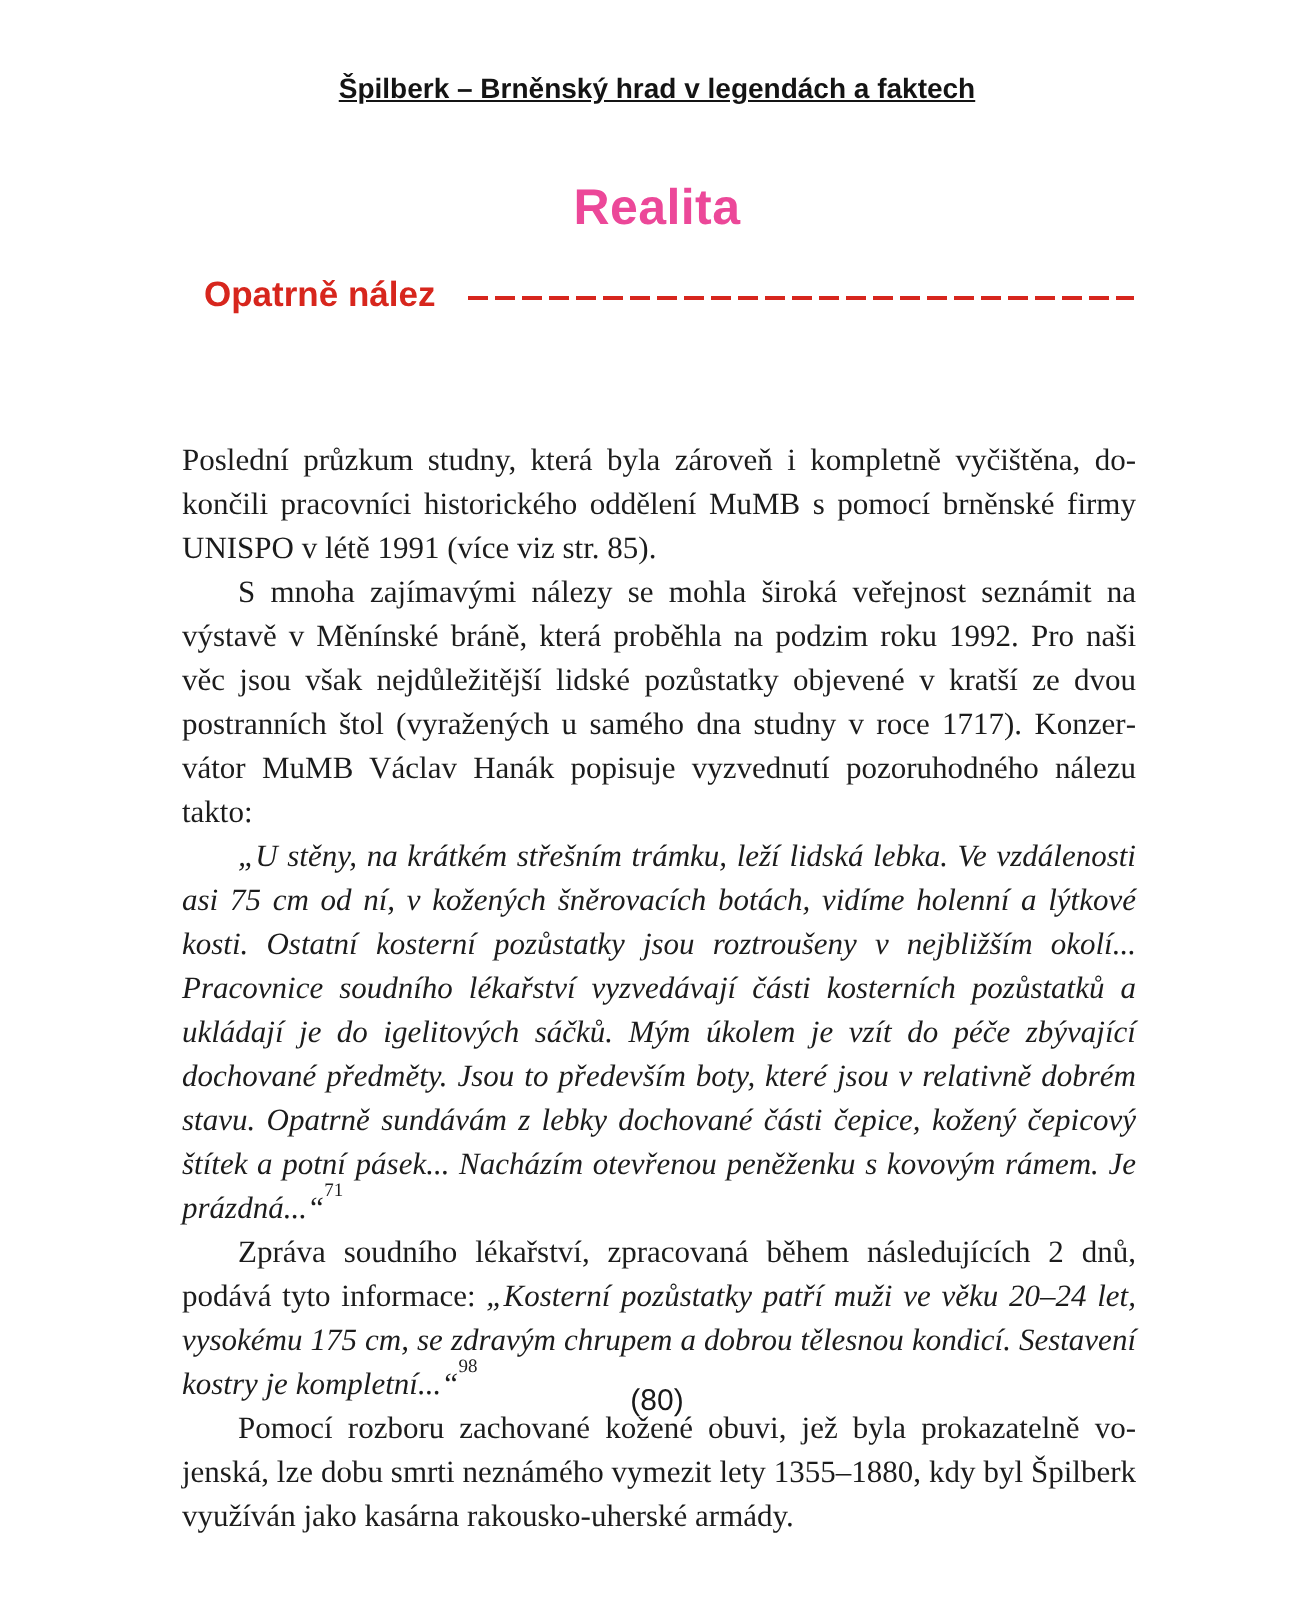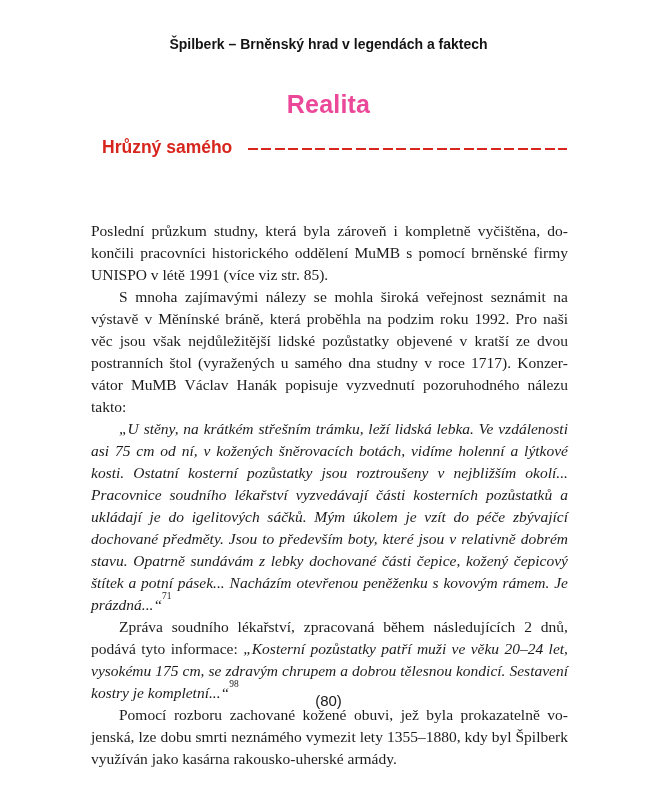--- a/index.html
+++ b/index.html
@@ -9,21 +9,21 @@
     background: #ffffff;
     color: var(--ink);
     font-family: "Liberation Serif", serif;
     position: relative;
     overflow: hidden;
   }
   .running-header {
     position: absolute; top: 36px; left: 0; width: 100%;
     text-align: center;
     font-family: "Liberation Sans", sans-serif;
-    font-weight: 700; font-size: 14px; color: #141414;
+    font-weight: 700; font-size: 14px; color: #141414; text-decoration: underline;
   }
   .chapter-title {
     position: absolute; top: 90px; left: 0; width: 100%;
     margin: 0; text-align: center;
     font-family: "Liberation Sans", sans-serif;
     font-weight: 700; font-size: 25px; letter-spacing: 0.2px;
     color: #ec4899;
   }
   .heading-row {
     position: absolute; top: 137px; left: 102px; right: 90px;
@@ -64,21 +64,21 @@
   }
 </style>
 </head>
 <body>
 
 <header class="running-header">Špilberk – Brněnský hrad v legendách a faktech</header>
 
 <h1 class="chapter-title">Realita</h1>
 
 <div class="heading-row">
-  <h2 class="section-heading">Hrůzný samého</h2>
+  <h2 class="section-heading">Opatrně nález</h2>
   <div class="dashed-rule"></div>
 </div>
 
 <main class="body-text">
   <p class="first">Poslední průzkum studny, která byla zároveň i kompletně vyčištěna, do­končili pracovníci historického oddělení MuMB s pomocí brněnské fir­my UNISPO v létě 1991 (více viz str. 85).</p>
   <p>S mnoha zajímavými nálezy se mohla široká veřejnost seznámit na výstavě v Měnínské bráně, která proběhla na podzim roku 1992. Pro naši věc jsou však nejdůležitější lidské pozůstatky objevené v kratší ze dvou postranních štol (vyražených u samého dna studny v roce 1717). Konzer­vátor MuMB Václav Hanák popisuje vyzvednutí pozoruhodného nálezu takto:</p>
   <p><em class="quote-run">„U stěny, na krátkém střešním trámku, leží lidská lebka. Ve vzdálenos­ti asi 75 cm od ní, v kožených šněrovacích botách, vidíme holenní a lýtkové kosti. Ostatní kosterní pozůstatky jsou roztroušeny v nejbližším okolí... Pracovnice soudního lékařství vyzvedávají části kosterních pozůstatků a ukládají je do igelitových sáčků. Mým úkolem je vzít do péče zbývající dochované předměty. Jsou to především boty, které jsou v relativně dobrém stavu. Opatrně sundávám z lebky dochované části čepice, kožený čepicový štítek a potní pásek... Nacházím otevřenou peněženku s kovovým rámem. Je prázdná...“</em><sup class="fn">71</sup></p>
   <p><span>Zpráva soudního lékařství, zpracovaná během následujících 2 dnů, podává tyto informace: </span><em class="quote-run">„Kosterní pozůstatky patří muži ve věku 20–24 let, vysokému 175 cm, se zdravým chrupem a dobrou tělesnou kondicí. Sestave­ní kostry je kompletní...“</em><sup class="fn">98</sup></p>
   <p>Pomocí rozboru zachované kožené obuvi, jež byla prokazatelně vo­jenská, lze dobu smrti neznámého vymezit lety 1355–1880, kdy byl Špil­berk využíván jako kasárna rakousko-uherské armády.</p>
 </main>

